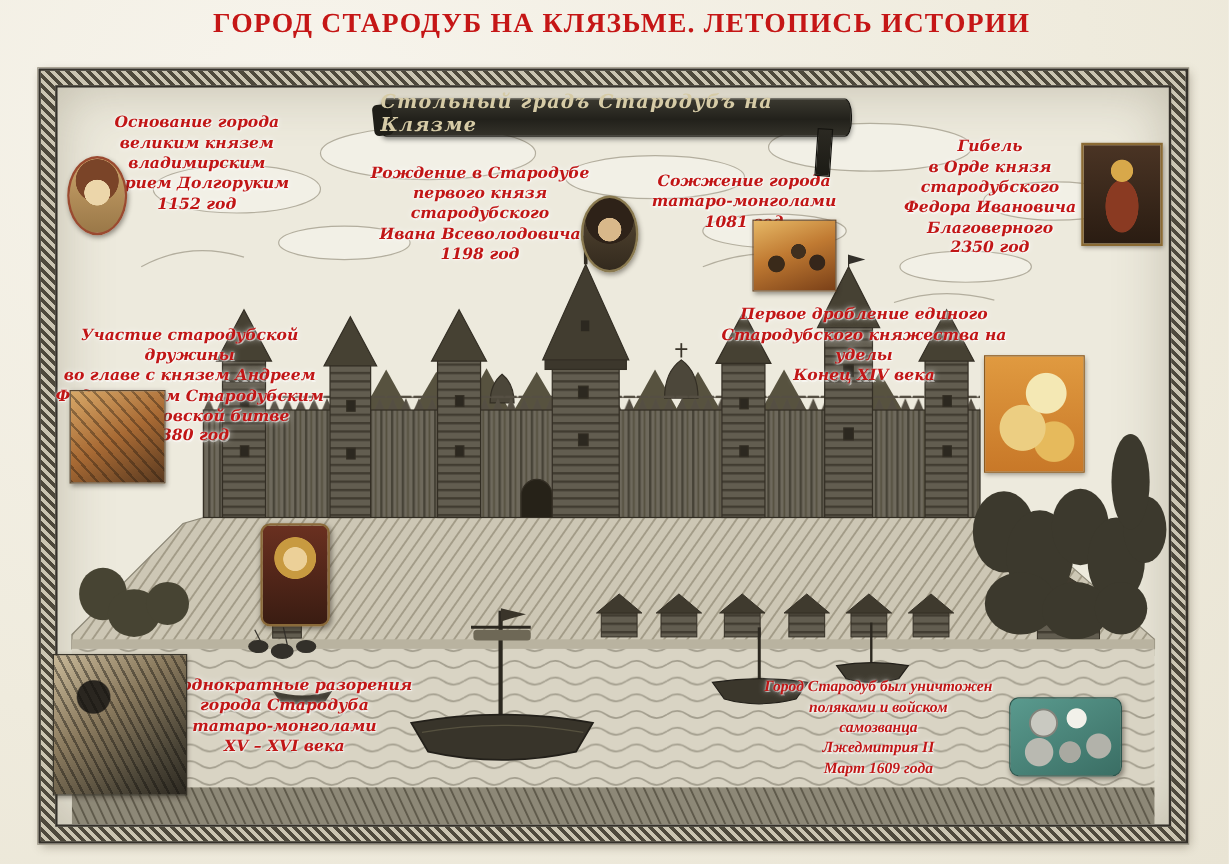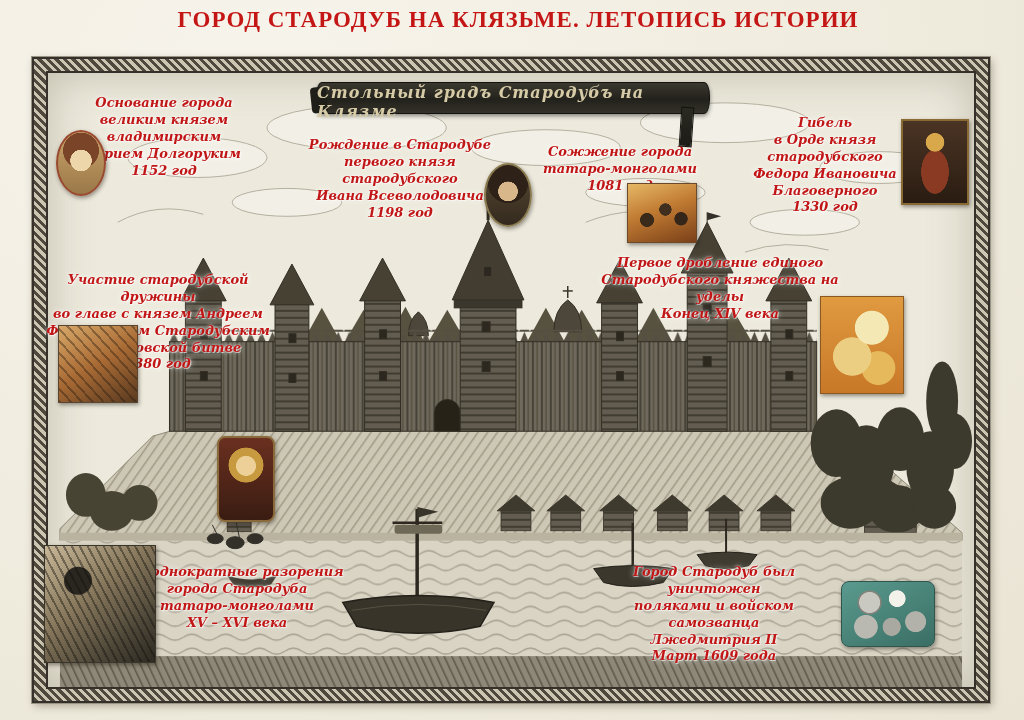--- a/index.html
+++ b/index.html
@@ -20,21 +20,21 @@
     box-shadow:0 0 0 1px #9a9484, 2px 3px 8px rgba(60,50,30,.35);
   }
   .scene{
     position:absolute; left:12px; top:12px; right:12px; bottom:12px;
     border:2px solid #35312a; background:#edeadd; overflow:hidden;
     box-shadow: inset 0 0 46px rgba(95,85,60,.3);
   }
   .scene svg{display:block; width:100%; height:100%;}
   .banner{
     position:absolute; left:316px; top:82px; width:392px; height:30px; z-index:6;
-    display:flex; align-items:flex-start; justify-content:center;
+    display:flex; align-items:flex-end; justify-content:center;
     background:linear-gradient(#3a382f, #22211b 55%, #34322a);
     color:#d6cba6; font:italic 700 16px "DejaVu Serif", serif; letter-spacing:1px;
     border:1px solid #14130f; border-radius:6px/14px;
     box-shadow:0 2px 4px rgba(0,0,0,.45);
   }
   .banner::before{
     content:""; position:absolute; left:-6px; top:4px; width:16px; height:26px;
     background:#1f1e18; border-radius:4px; transform:rotate(-6deg); z-index:-1;
   }
   .banner::after{
@@ -48,21 +48,21 @@
     text-shadow:0 0 2px rgba(255,255,255,.95), 0 0 6px rgba(255,255,255,.75), 1px 1px 0 rgba(255,255,255,.5);
   }
   .ann-founding{ left:66px;  top:95px;  width:196px;}
   .ann-birth   { left:300px; top:137px; width:200px;}
   .ann-burning { left:531px; top:144px; width:178px;}
   .ann-horde   { left:743px; top:115px; width:164px;}
   .ann-kulikovo{ left:34px;  top:231px; width:248px;margin-top:41px;}
   .ann-division{ left:586px; top:255px; width:268px;}
   .ann-grozny  { left:258px; top:455px; width:352px;}
   .ann-ruins   { left:126px; top:564px; width:222px;}
-  .ann-destroy { left:590px; top:564px; width:248px;}
+  .ann-destroy { left:608px; top:564px; width:248px;font-family:Liberation Serif, serif;}
   .pic{ position:absolute; z-index:5; box-shadow:1px 2px 4px rgba(30,25,15,.45);}
   .pic-dolgoruky{
     left:56px; top:130px; width:46px; height:62px; border-radius:50%;
     border:2px solid #9a4a30;
     background:
       radial-gradient(circle at 50% 46%, #ecd6aa 0 26%, rgba(0,0,0,0) 27%),
       radial-gradient(circle at 50% 30%, #7a4428 0 36%, rgba(0,0,0,0) 37%),
       linear-gradient(#caa36a, #9a7848);
   }
   .pic-ivanv{
@@ -328,21 +328,21 @@
 Ивана Всеволодовича
 1198 год</div>
   <div class="ann ann-burning">Сожжение города
 татаро-монголами
 1081 год</div>
   <div class="ann ann-horde">Гибель
 в Орде князя
 стародубского
 Федора Ивановича
 Благоверного
-1330 год</div>
+2350 год</div>
   <div class="ann ann-kulikovo">Участие стародубской дружины
 во главе с князем Андреем
 Федоровичем Стародубским
 в Куликовской битве
 1380 год</div>
   <div class="ann ann-division">Первое дробление единого
 Стародубского княжества на уделы
 Конец XIV века</div>
   <div class="ann ann-ruins">Неоднократные разорения
 города Стародуба

